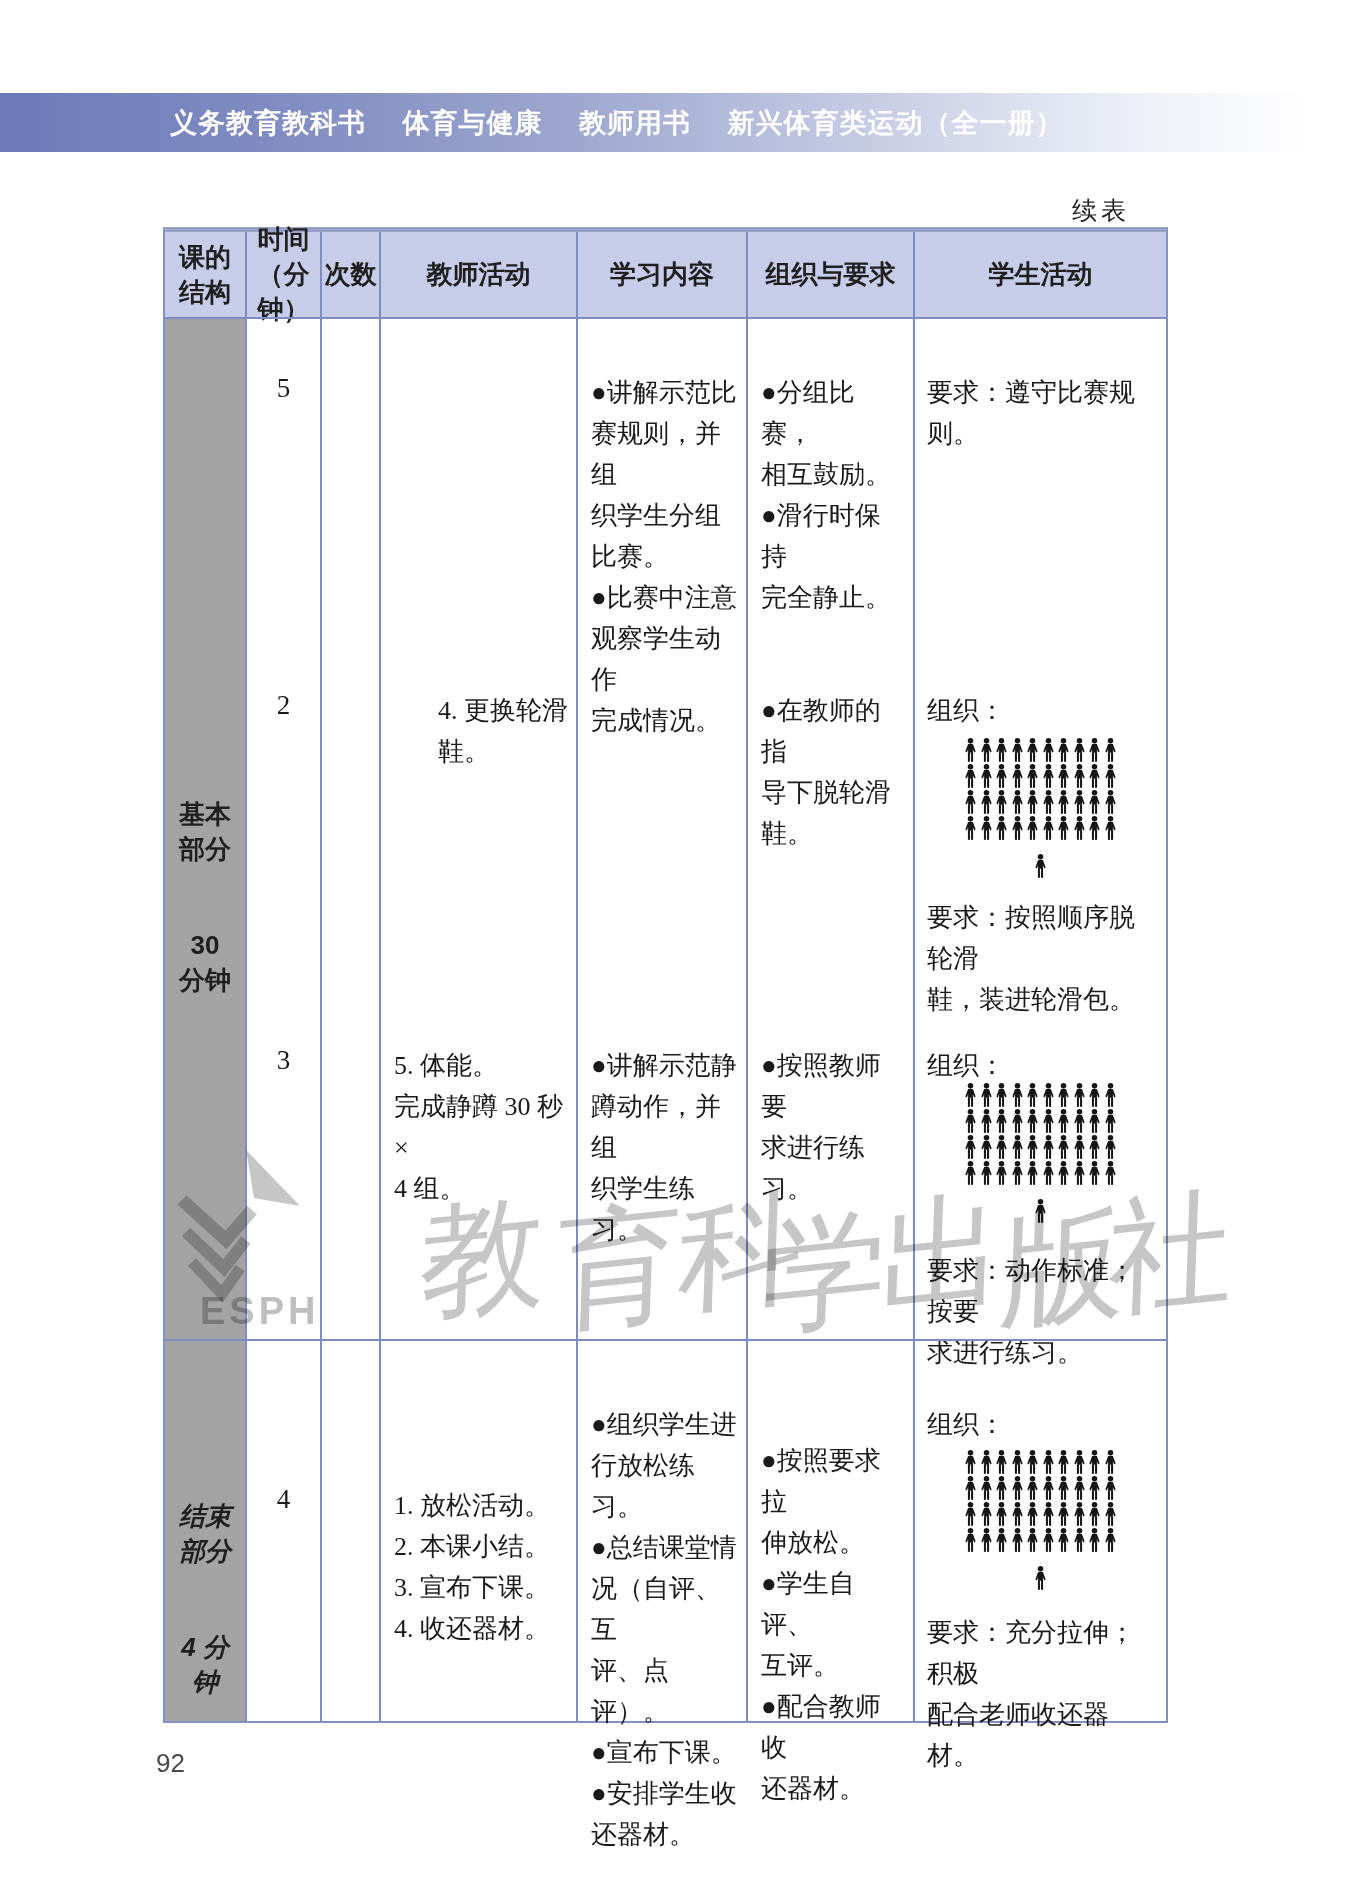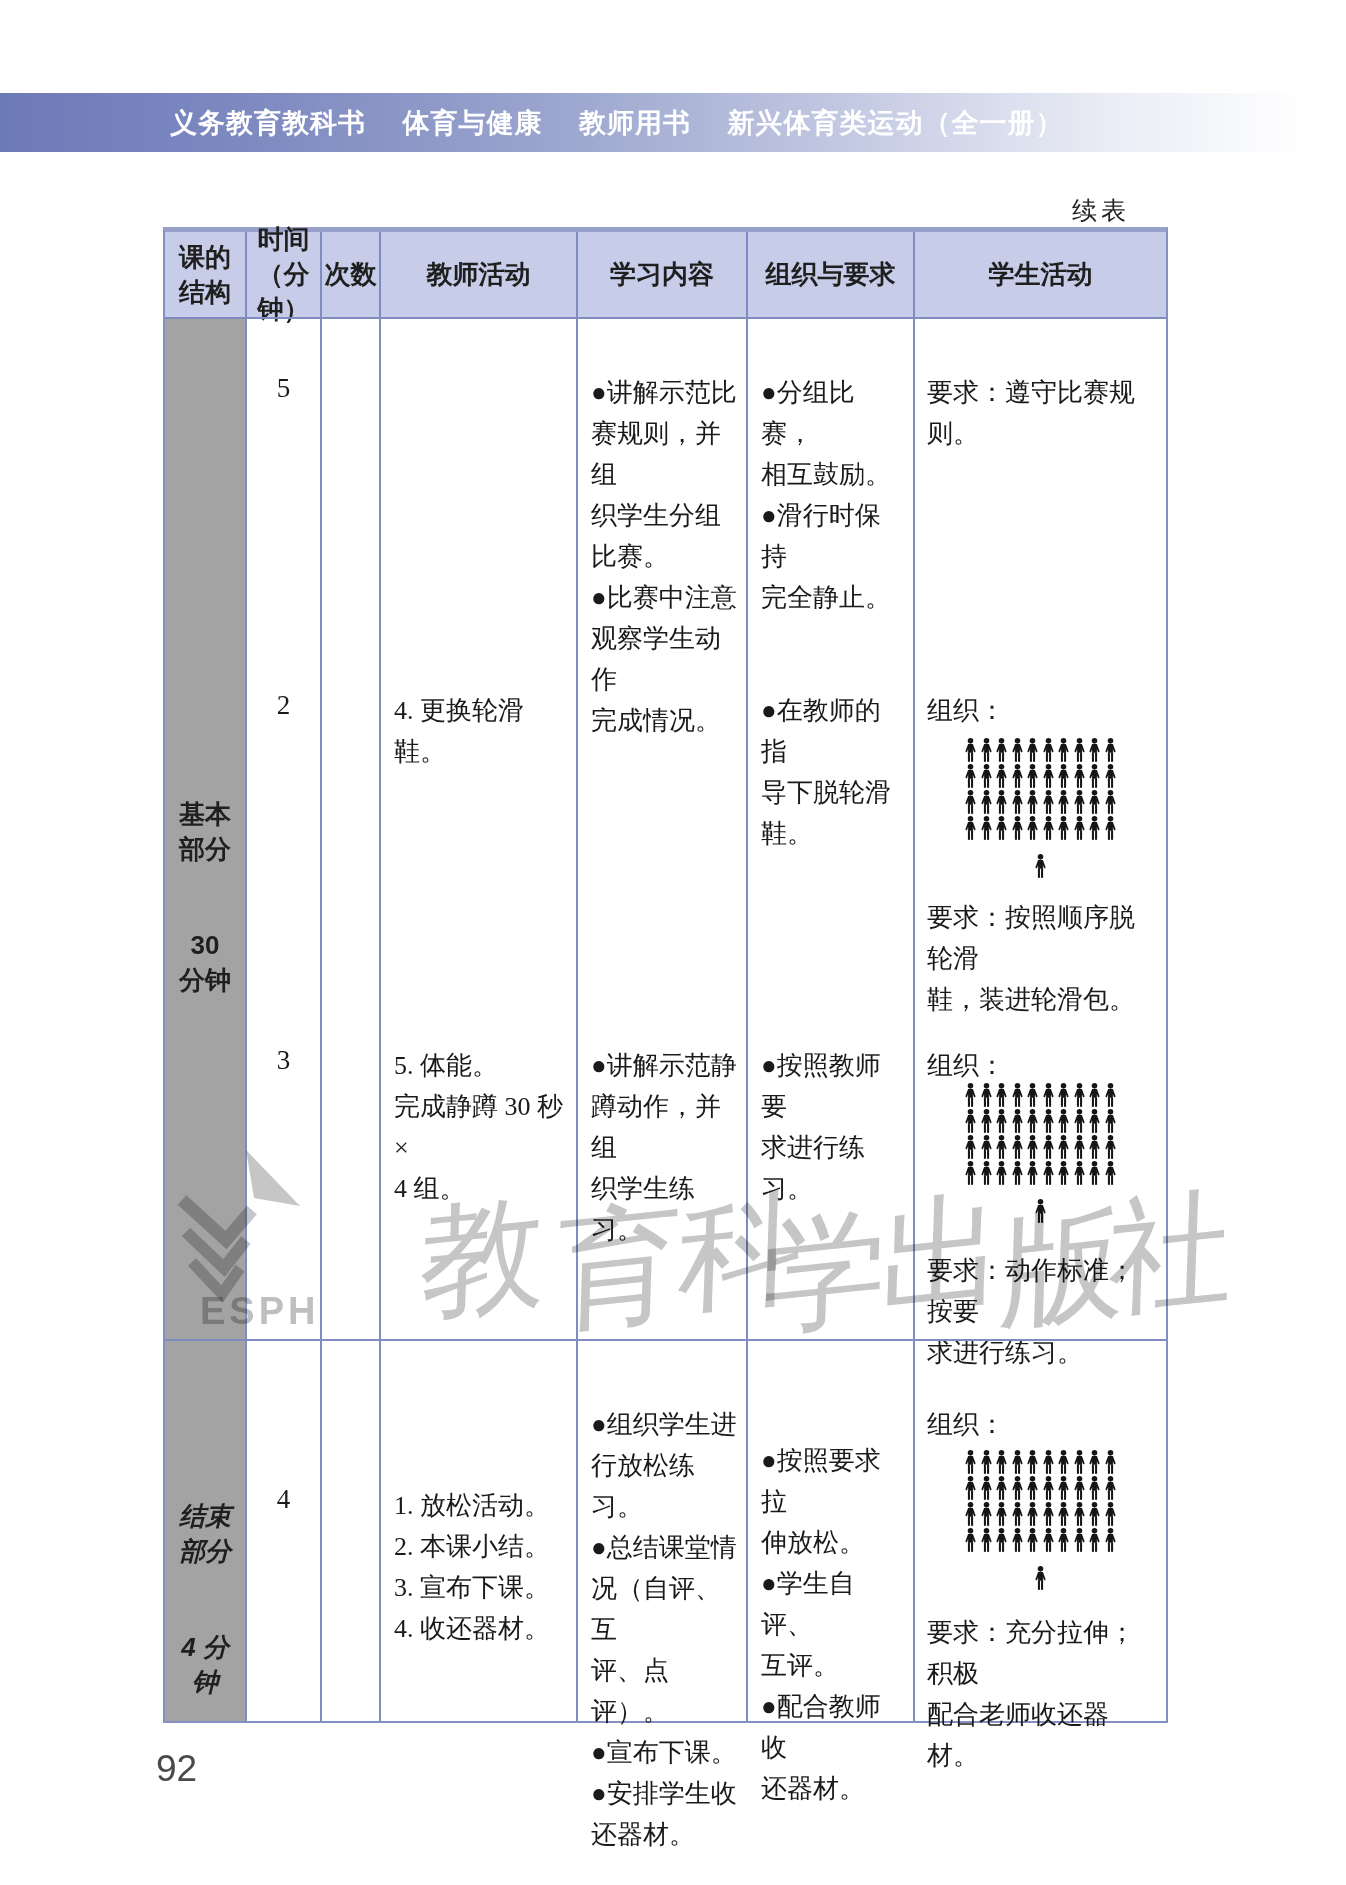--- a/index.html
+++ b/index.html
@@ -42,21 +42,21 @@
   .prow svg{display:block;}
   .teacher-fig{margin-top:12px;height:26px;}
   
   .wm{position:absolute;z-index:3;pointer-events:none;mix-blend-mode:multiply;}
   .wm-char{position:absolute;font-size:125px;color:#c3c3c3;font-family:"Liberation Serif","DejaVu Serif",serif;
            transform:rotate(-6deg) skewX(-8deg);opacity:.95;}
   .esph{position:absolute;left:200px;top:1290px;font-family:"Liberation Sans","DejaVu Sans",sans-serif;
         font-weight:800;font-size:38px;letter-spacing:4px;color:#bfbfbf;z-index:3;mix-blend-mode:multiply;}
   
   .pagenum{position:absolute;left:156px;top:1748px;font-family:"Liberation Sans","DejaVu Sans",sans-serif;
-           font-size:37px;color:#4a4a4a;}
+           font-size:26px;color:#4a4a4a;}
 </style>
 </head>
 <body>
 
 <div class="band">
   <div class="band-text">
     <span class="seg">义务教育教科书</span>
     <span class="seg">体育与健康</span>
     <span class="seg">教师用书</span>
     <span class="seg">新兴体育类运动（全一册）</span>
@@ -85,21 +85,21 @@
 分钟</div>
     </div>
   </div>
   <div class="cell bodyrow">
     <div class="tnum" style="top:54px;">5</div>
     <div class="tnum" style="top:371px;">2</div>
     <div class="tnum" style="top:726px;">3</div>
   </div>
   <div class="cell bodyrow"></div>
   <div class="cell bodyrow">
-    <div class="ml pad" style="top:371px;">4. 更换轮滑鞋。</div>
+    <div class="ml pad" style="top:371px;margin-left:44px;">4. 更换轮滑鞋。</div>
     <div class="ml pad" style="top:726px;">5. 体能。
 完成静蹲 30 秒 ×
 4 组。</div>
   </div>
   <div class="cell bodyrow">
     <div class="ml pad" style="top:53px;">●讲解示范比
 赛规则，并组
 织学生分组
 比赛。
 ●比赛中注意

